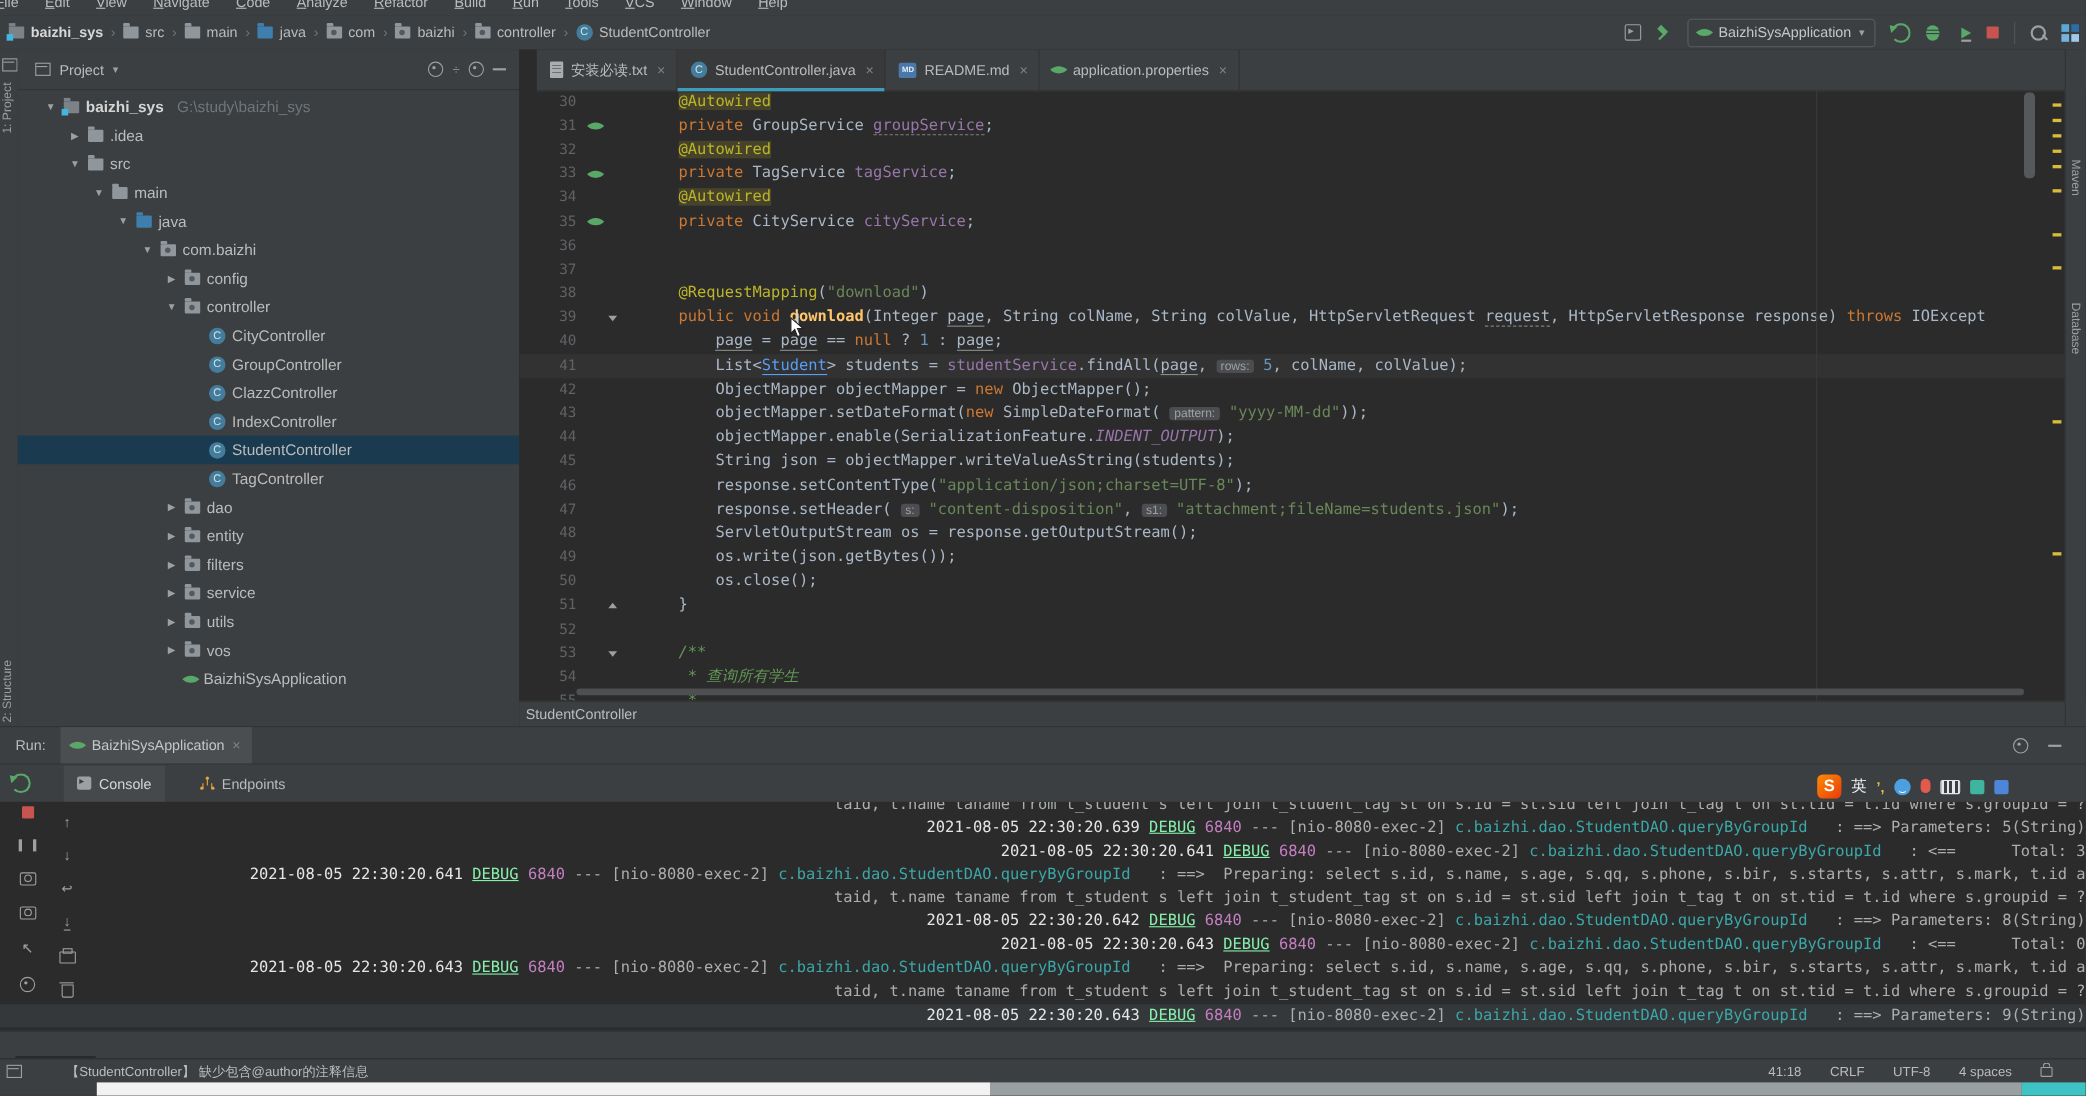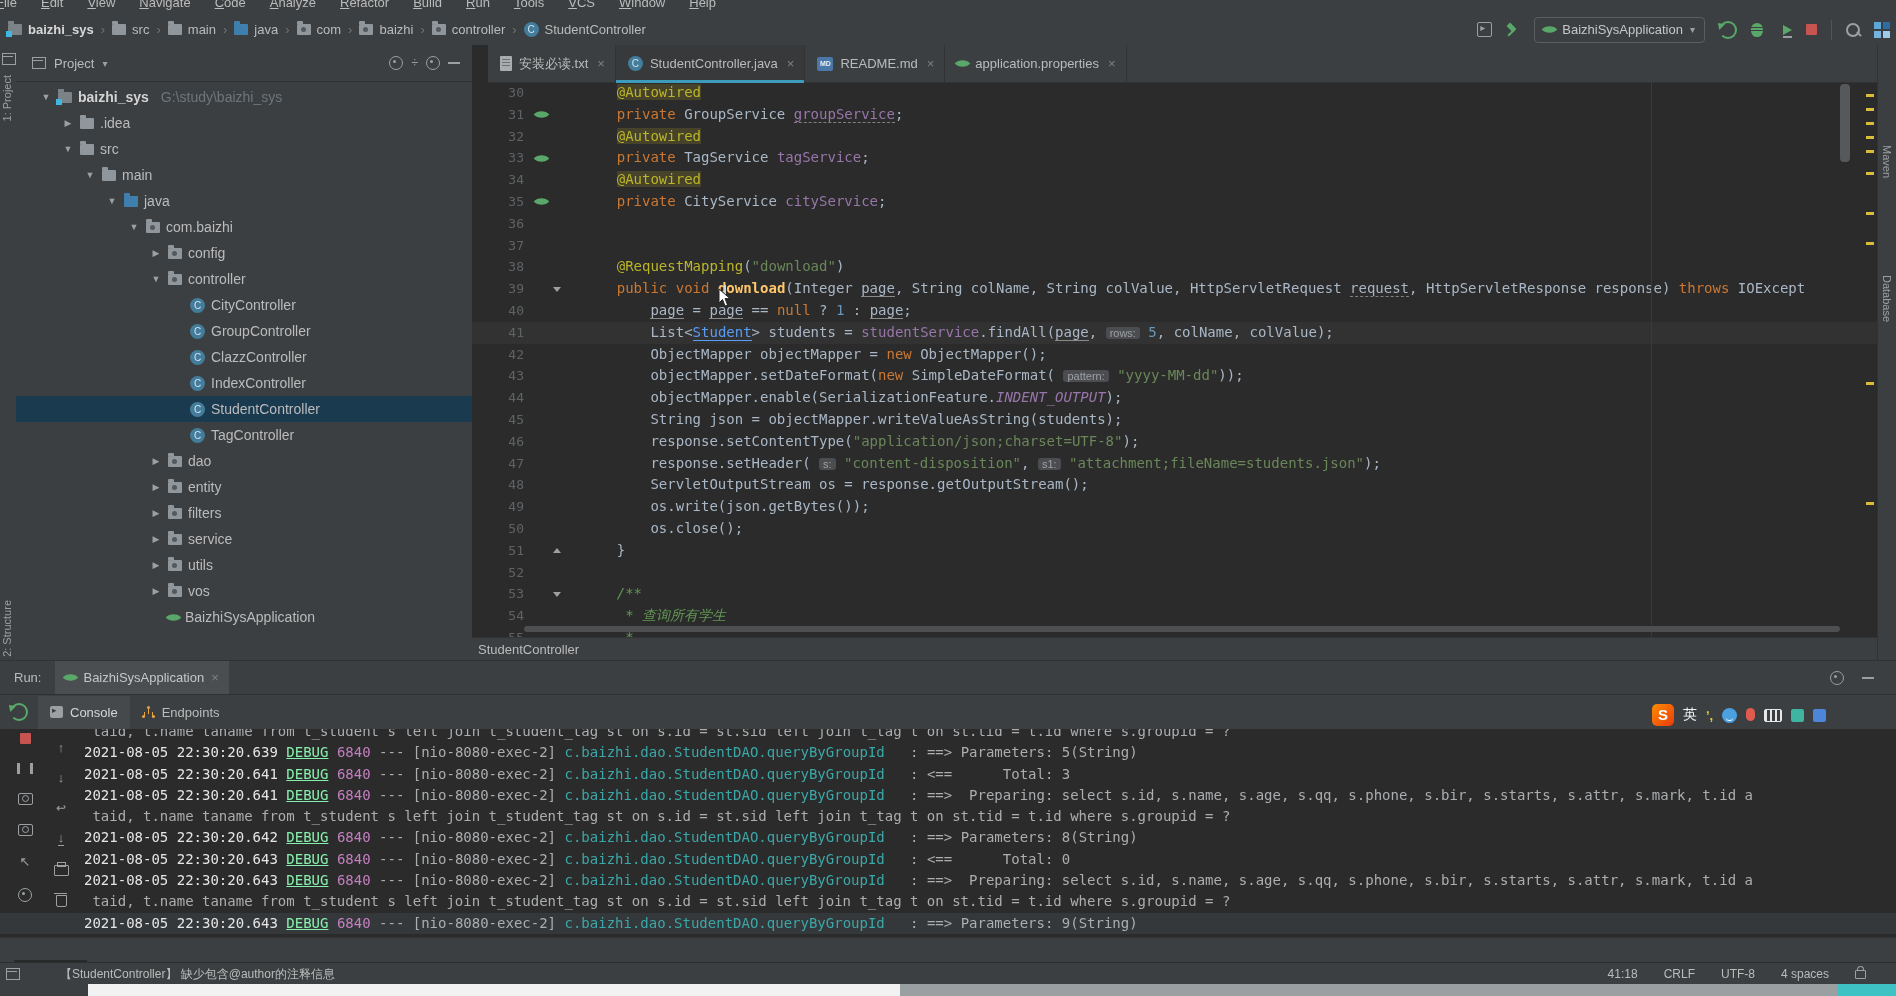--- a/index.html
+++ b/index.html
@@ -145,26 +145,26 @@
           display:flex;align-items:center;padding-left:6px;font-size:13px;color:#bbbbbb;}
   #caret{position:absolute;left:252px;top:240px;width:2px;height:17px;background:#d4d4d4;}
   #mousecur{position:absolute;left:246px;top:243px;}
 
   
   #runpanel{position:absolute;left:0;top:660px;width:1896px;height:277px;background:#3c3f41;border-top:1px solid #323232;}
   #run-header{height:33px;display:flex;align-items:center;padding-left:14px;gap:14px;font-size:13px;}
   .runtab{display:flex;align-items:center;gap:7px;background:#4a4e50;height:33px;padding:0 10px;font-size:13px;color:#c6c6c6;}
   #run-header .rspacer{flex:1;}
   #run-header .hicons{display:flex;gap:18px;align-items:center;padding-right:22px;}
-  #run-tabs{height:34px;border-top:1px solid #323232;border-bottom:1px solid #323232;display:flex;align-items:center;gap:0;padding-left:10px;font-size:13px;}
+  #run-tabs{height:34px;border-top:1px solid #323232;border-bottom:1px solid #323232;display:flex;align-items:center;gap:20px;padding-left:10px;font-size:13px;}
   .ctab{display:flex;align-items:center;gap:7px;height:33px;padding:0 12px;color:#bbbbbb;}
   .ctab.active{background:#46494b;color:#d6d6d6;}
   #console{position:absolute;left:0;top:68px;width:1896px;height:209px;background:#2b2b2b;overflow:hidden;}
   #console-lines{margin-top:-8px;}
-  .lline{height:21.3px;white-space:pre;padding-left:84px;font-family:"DejaVu Sans Mono","Liberation Mono",monospace;font-size:14px;line-height:21.3px;}
+  .lline{height:21.3px;white-space:pre;padding-left:84px;font-family:"DejaVu Sans Mono","Liberation Mono",monospace;font-size:14px;line-height:21.3px;text-align:right;}
   .lline.hl{background:#35383a;}
   .cl-t{color:#e5e5e5;} .cl-lvl{color:#86efac;text-decoration:underline;} .cl-pid{color:#c47fc0;} .cl-d{color:#abadaf;} .cl-lg{color:#3ba7a8;}
   #run-left-outer{position:absolute;left:14px;top:72px;width:22px;display:flex;flex-direction:column;gap:19px;align-items:center;}
   #run-left-inner{position:absolute;left:50px;top:80px;width:22px;display:flex;flex-direction:column;gap:16px;align-items:center;}
 
   
   #ime{position:absolute;left:1652px;top:703px;height:24px;display:flex;align-items:center;gap:9px;}
   #ime .slogo{width:22px;height:22px;border-radius:5px;background:linear-gradient(135deg,#ff8c00,#e83a0c);color:#fff;font-weight:bold;font-size:15px;text-align:center;line-height:22px;}
   #ime .lang{color:#f4f4f4;font-size:14px;}
   #ime .pnct{color:#e8c53d;font-size:13px;font-weight:bold;}

